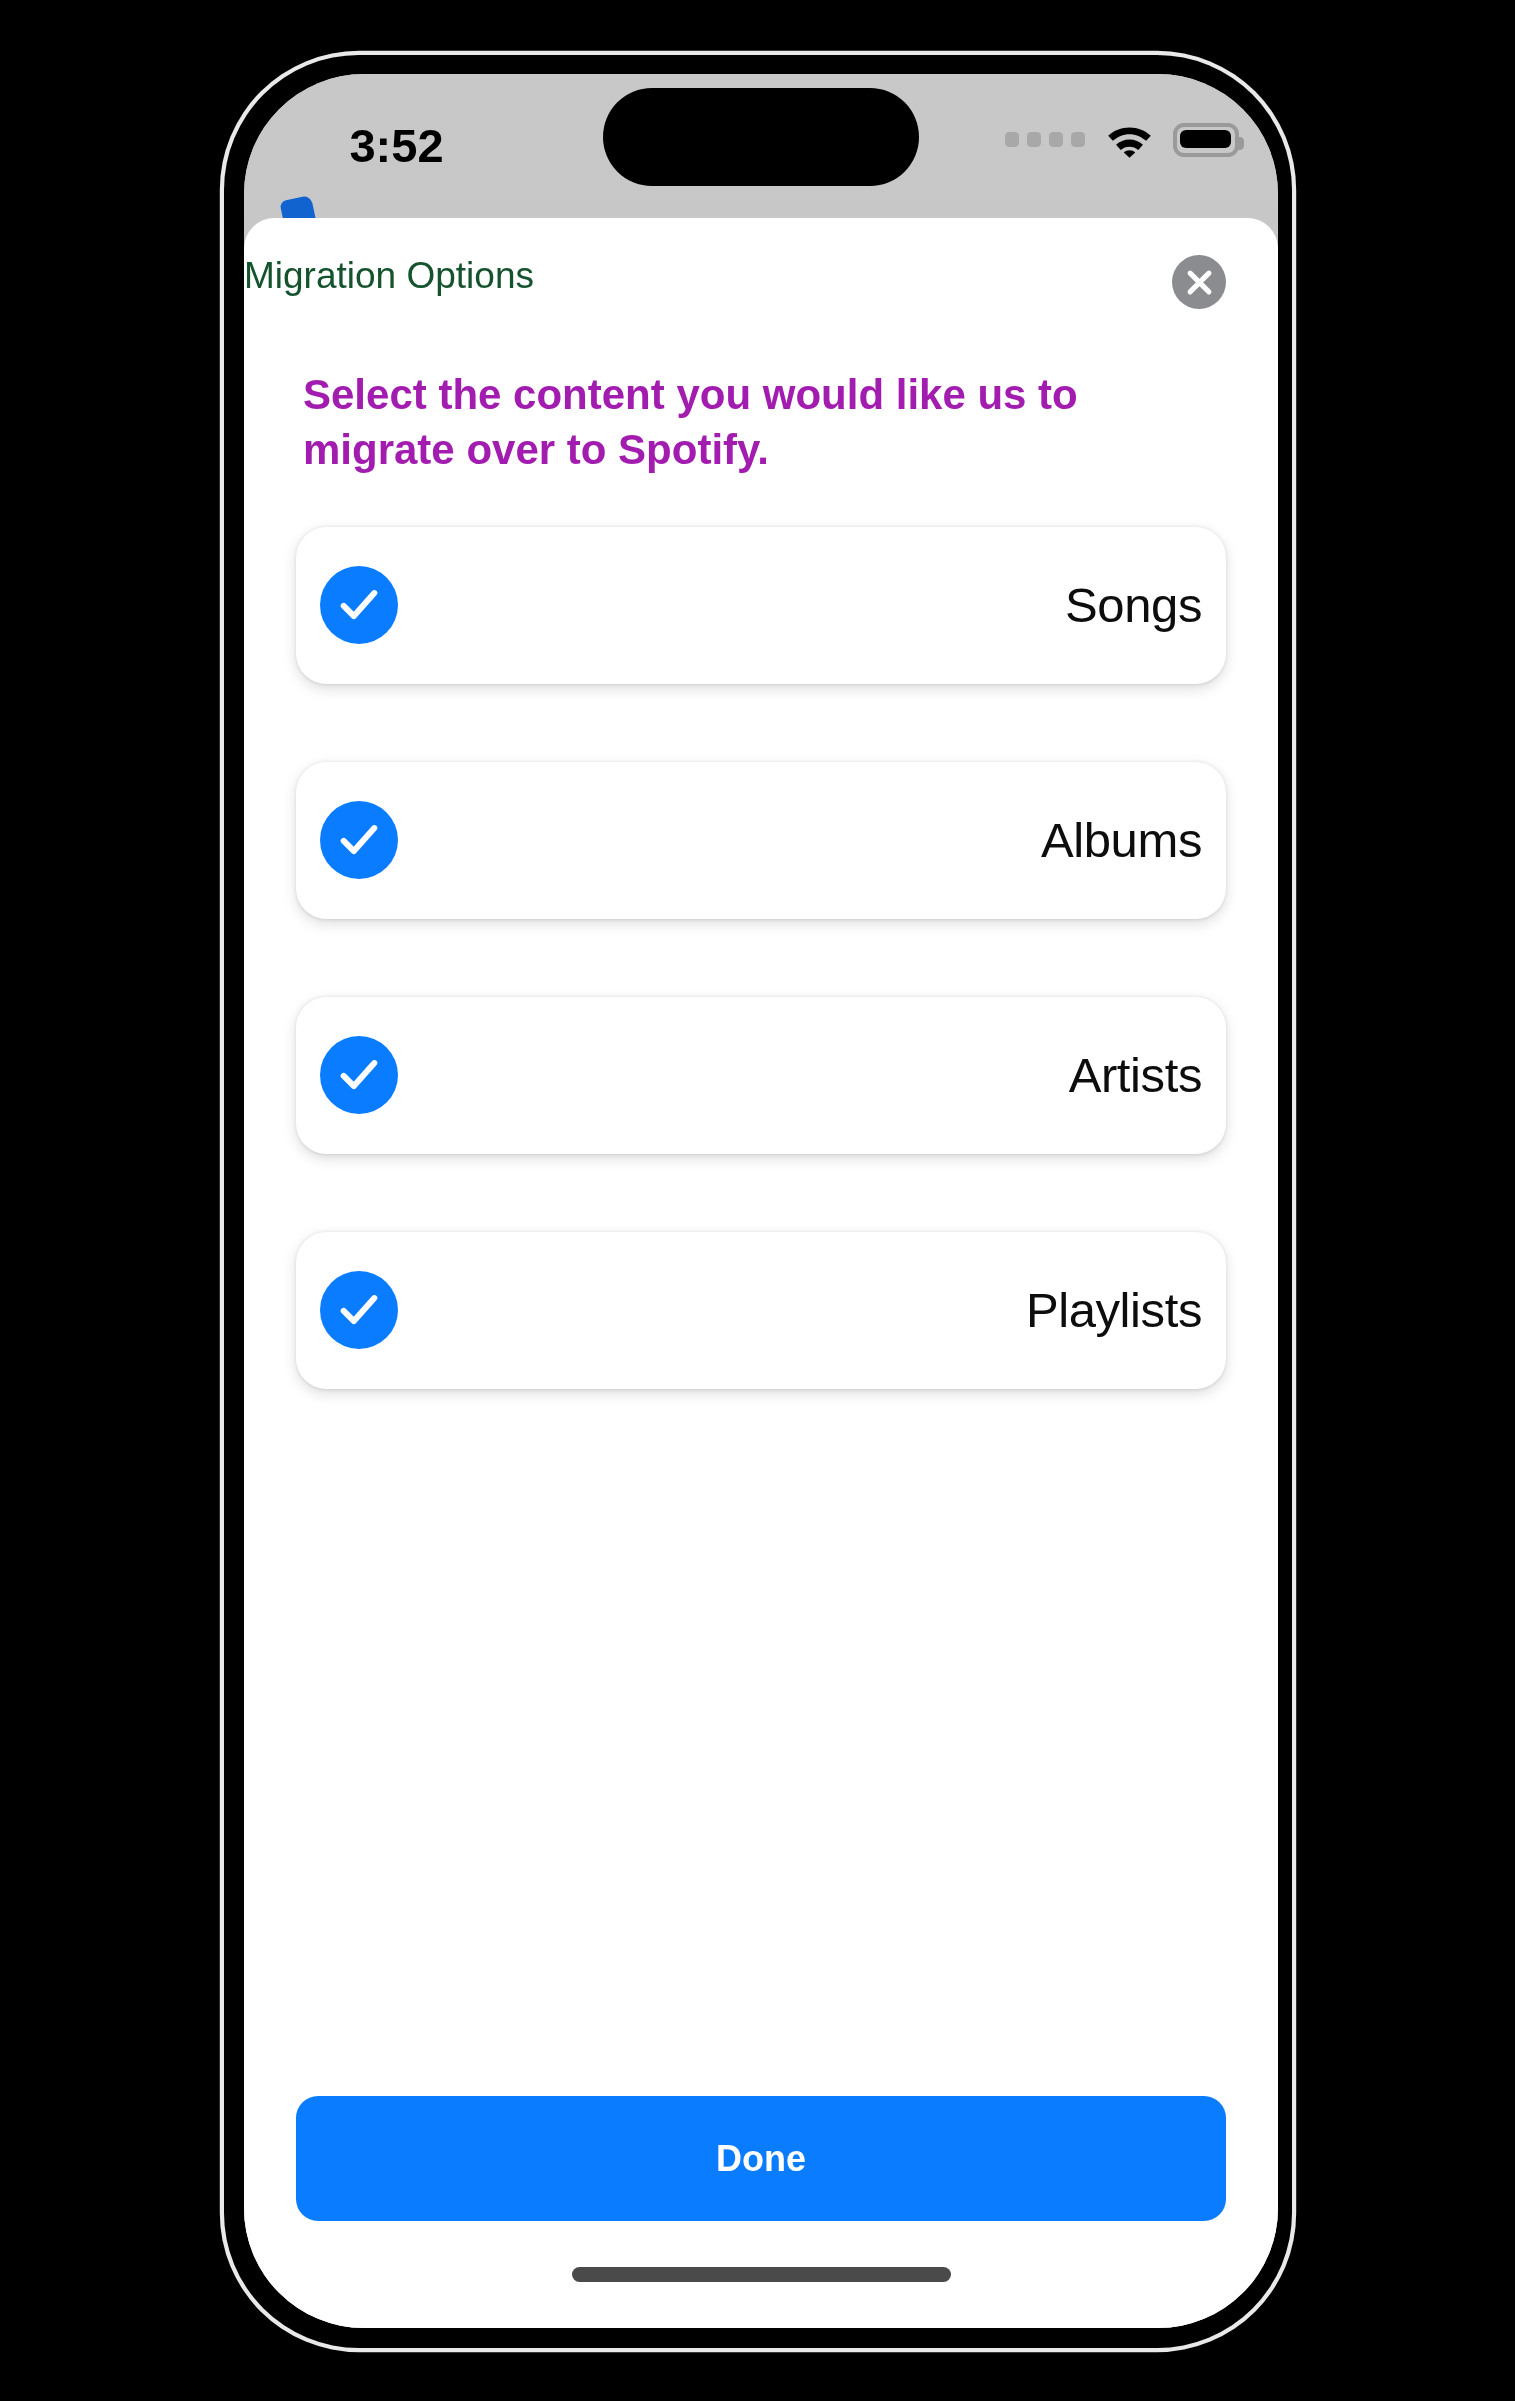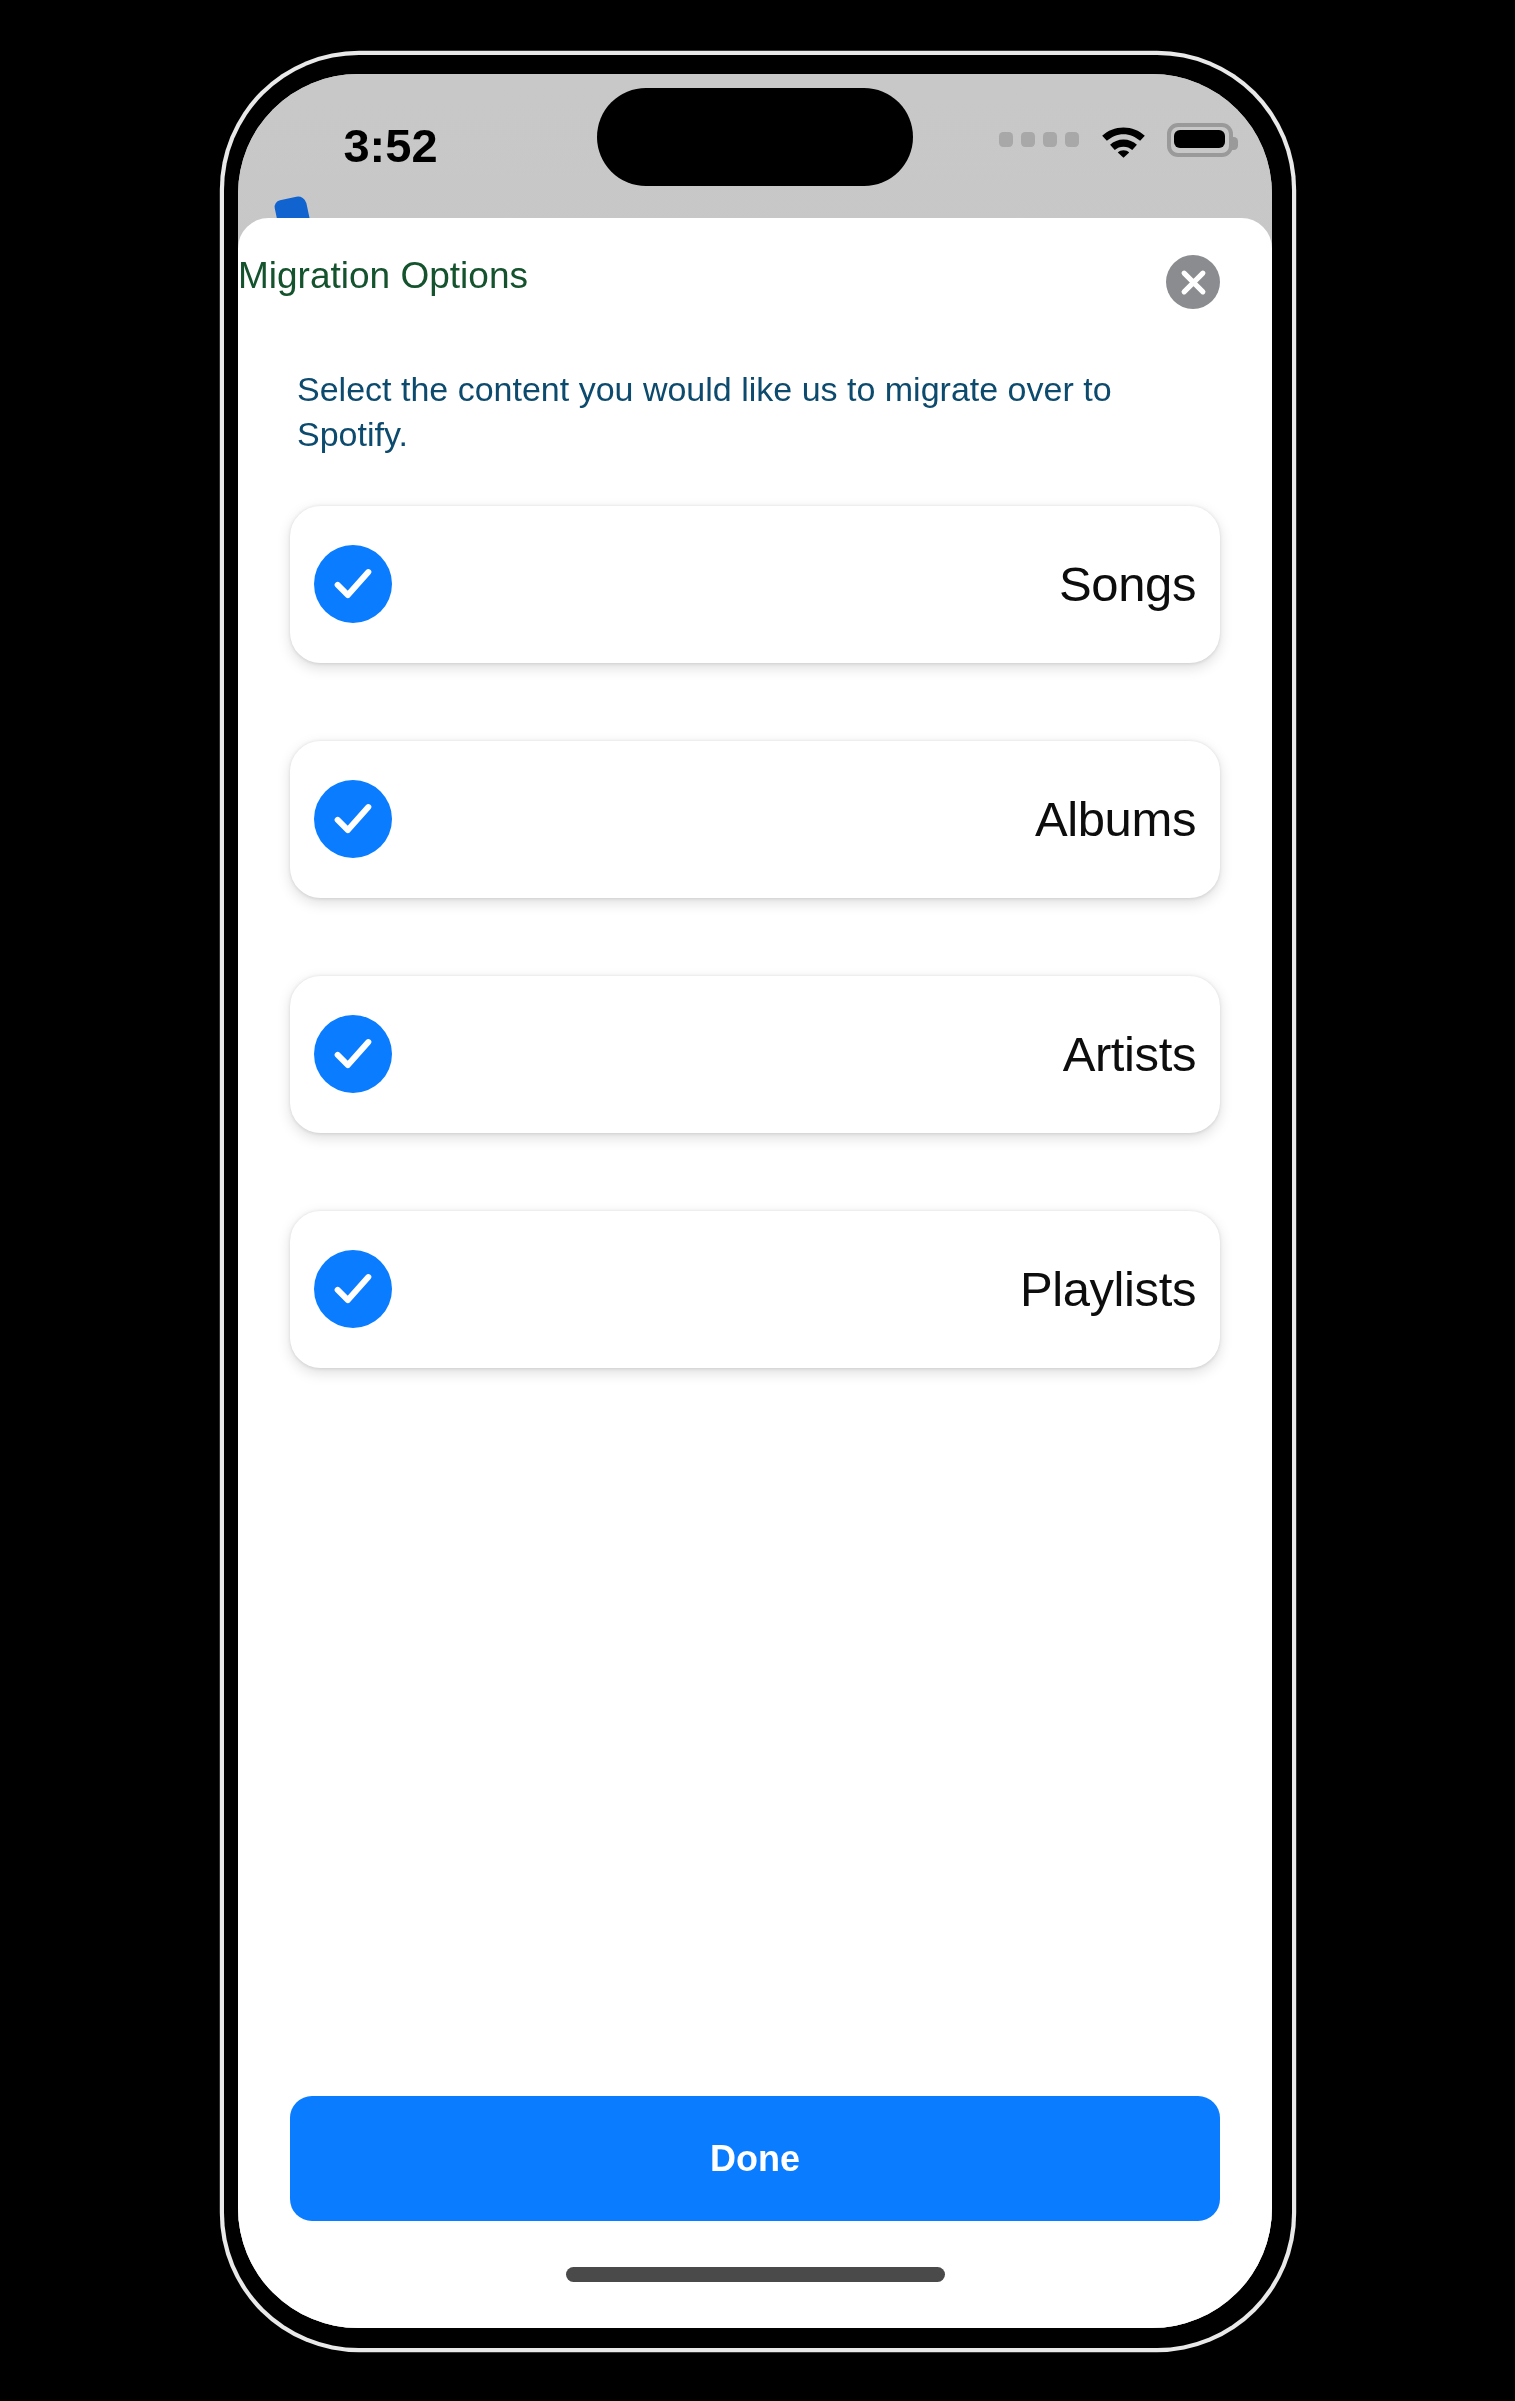--- a/index.html
+++ b/index.html
@@ -27,21 +27,21 @@
   }
   .phone-bezel {
     position:absolute;
     left:231px; top:63px;
     width:1054px; height:2278px;
     border-radius:129px;
     background:#000;
   }
   .screen {
     position:absolute;
-    left:238px; top:74px;
+    left:244px; top:74px;
     width:1034px; height:2254px;
     border-radius:120px;
     overflow:hidden;
     background:#c4c4c4;
   }
 
   
   .bg-layer {
     position:absolute; inset:0;
     background:linear-gradient(180deg,#c8c8c8 0%, #c2c2c2 60%, #bfbfbf 100%);
@@ -149,24 +149,24 @@
     width:54px; height:54px;
     border-radius:50%;
     background:#8a8c8f;
     display:flex; align-items:center; justify-content:center;
     cursor:pointer;
   }
   .close-x { width:29px; height:29px; display:block; }
 
   .sheet-subtitle {
     margin:39px 59px 0 59px;
-    font-size:34px;
+    font-size:42px;
     line-height:1.32;
-    font-weight:400;
-    color:#0c4a6e;
+    font-weight:700;
+    color:#a21caf;
     flex:0 0 auto;
   }
 
   .options {
     margin-top:49px;
     padding:0 52px;
     flex:0 0 auto;
   }
 
   .option-card {

